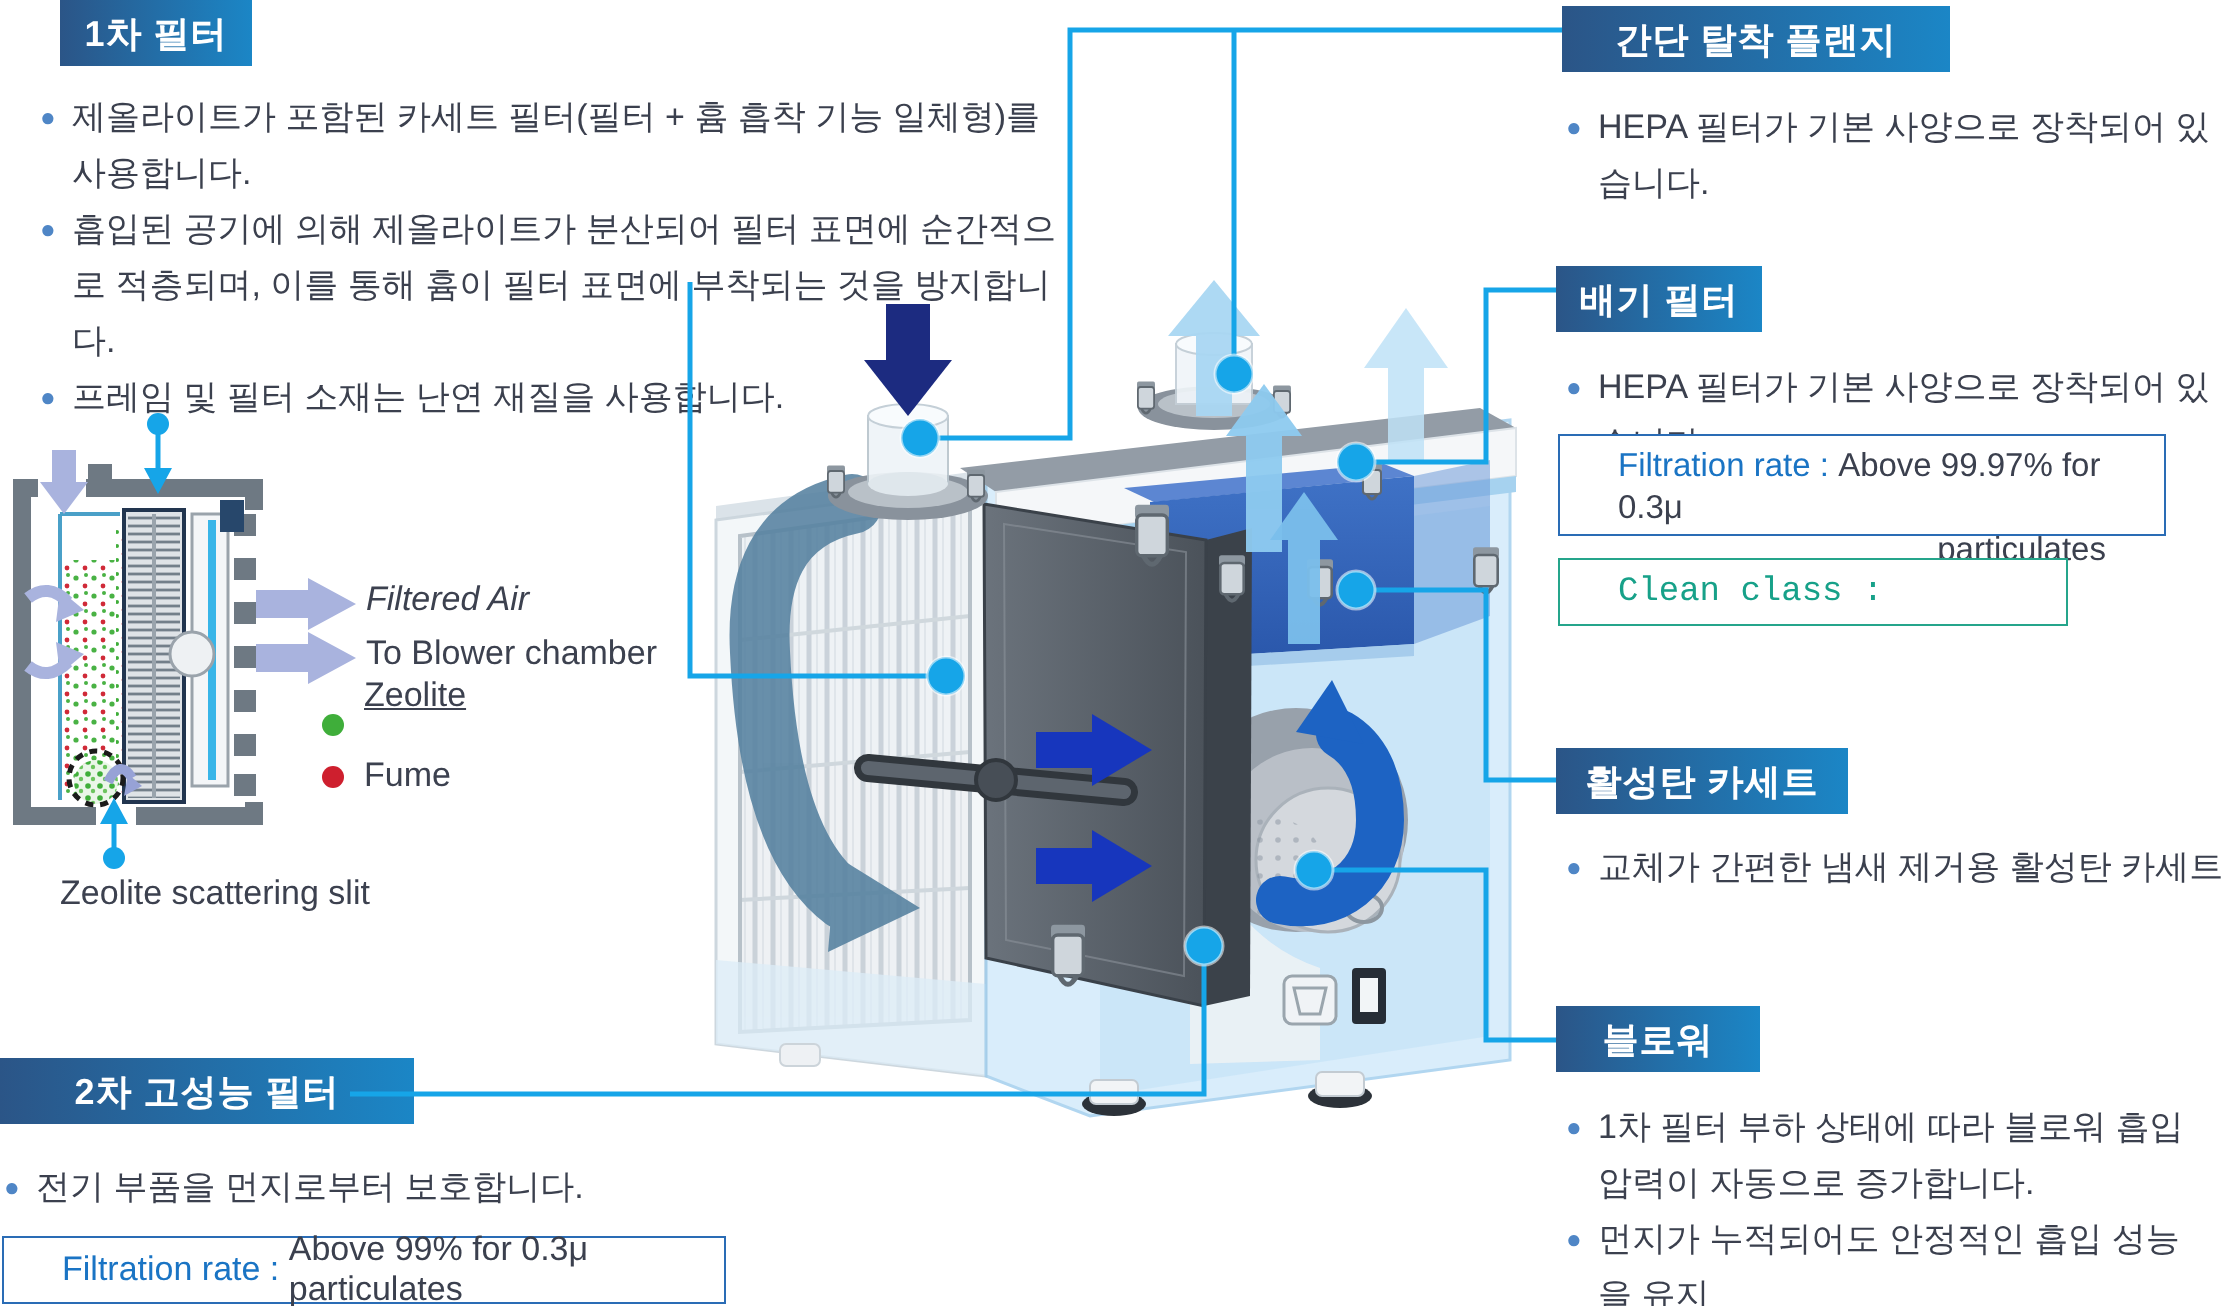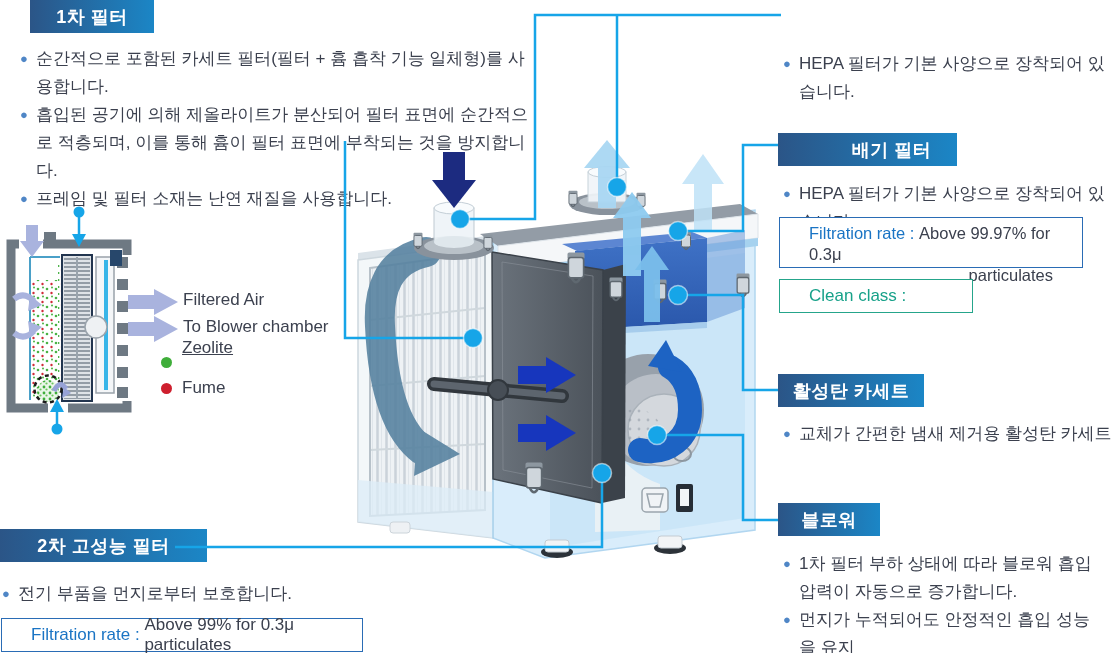--- a/index.html
+++ b/index.html
@@ -290,83 +290,87 @@
       <circle cx="602" cy="473" r="9.5"></circle>
       <circle cx="79" cy="212" r="5.5" stroke="none"></circle>
       <circle cx="57" cy="429" r="5.5" stroke="none"></circle>
     </g>
     <g fill="#16a5e8">
       <polygon points="72,234 86,234 79,247"></polygon>
       <polygon points="50,412 64,412 57,399"></polygon>
     </g>
   </svg>
 
-  <div class="hdr" style="left:30px;top:0;width:124px;">
+  <div class="hdr" style="left:30px;top:0;width:96px;">
     <span>1차 필터</span>
   </div>
 
   <div class="bullets" style="left:20px;top:45px;width:512px;">
     <div class="li">
         <span class="b">●</span>
-      <span class="t">순간적으로 포함된 카세트 필터(필터 + 흄 흡착 기능 일체형)를 사용합니다.</span>
+      <span class="t">제올라이트가 포함된 카세트 필터(필터 + 흄 흡착 기능 일체형)를 사용합니다.</span>
       </div>
     <div class="li">
         <span class="b">●</span>
       <span class="t">흡입된 공기에 의해 제올라이트가 분산되어 필터 표면에 순간적으로 적층되며, 이를 통해 흄이 필터 표면에 부착되는 것을 방지합니다.</span>
       </div>
     <div class="li">
         <span class="b">●</span>
       <span class="t">프레임 및 필터 소재는 난연 재질을 사용합니다.</span>
       </div>
   </div>
 
 
-  <div class="eng" style="left:183px;top:290px;">Filtered Air</div>
+  <div class="eng" style="left:183px;top:290px;font-style:italic;">Filtered Air</div>
   <div class="eng" style="left:183px;top:317px;">To Blower chamber</div>
 
   <span class="ldot" style="left:161px;top:357px;background:#3fae3a;"></span>
   <div class="eng" style="left:182px;top:338px;text-decoration:underline;">Zeolite</div>
   <span class="ldot" style="left:161px;top:383px;background:#ce1f2e;"></span>
   <div class="eng" style="left:182px;top:378px;">Fume</div>
 
+  <div class="eng" style="left:30px;top:437px;">Zeolite scattering slit</div>
 
   <div class="hdr" style="left:0;top:529px;width:207px;">
     <span>2차 고성능 필터</span>
   </div>
   <div class="bullets" style="left:2px;top:580px;width:420px;">
     <div class="li">
         <span class="b">●</span>
       <span class="t">전기 부품을 먼지로부터 보호합니다.</span>
       </div>
   </div>
   <div class="spec" style="left:1px;top:618px;width:362px;height:34px;">
     <span class="lab">Filtration rate :</span>&nbsp;<span>Above 99% for 0.3μ particulates</span>
   </div>
 
+  <div class="hdr" style="left:781px;top:3px;width:194px;">
+    <span>간단 탈착 플랜지</span>
+  </div>
   <div class="bullets" style="left:783px;top:50px;width:335px;">
     <div class="li">
         <span class="b">●</span>
       <span class="t">HEPA 필터가 기본 사양으로 장착되어 있습니다.</span>
       </div>
   </div>
 
-  <div class="hdr" style="left:778px;top:133px;width:131px;padding-left:48px;">
+  <div class="hdr" style="left:778px;top:133px;width:103px;">
     <span>배기 필터</span>
   </div>
   <div class="bullets" style="left:783px;top:180px;width:335px;">
     <div class="li">
         <span class="b">●</span>
       <span class="t">HEPA 필터가 기본 사양으로 장착되어 있습니다.</span>
       </div>
   </div>
   <div class="spec twoline" style="left:779px;top:217px;width:304px;height:51px;font-size:16.5px;line-height:21px;">
     <span class="lab">Filtration rate :</span>&nbsp;<span>Above 99.97% for 0.3μ</span>
     <span class="l2">particulates</span>
   </div>
-  <div class="spec teal" style="left:779px;top:279px;width:194px;height:34px;">
+  <div class="spec teal" style="left:779px;top:279px;width:255px;height:34px;font-family:Liberation Mono, monospace;">
     <span class="lab">Clean class :</span>&nbsp;
   </div>
 
   <div class="hdr" style="left:778px;top:374px;width:146px;">
     <span>활성탄 카세트</span>
   </div>
   <div class="bullets" style="left:783px;top:420px;width:335px;">
     <div class="li">
         <span class="b">●</span>
       <span class="t">교체가 간편한 냄새 제거용 활성탄 카세트</span>

